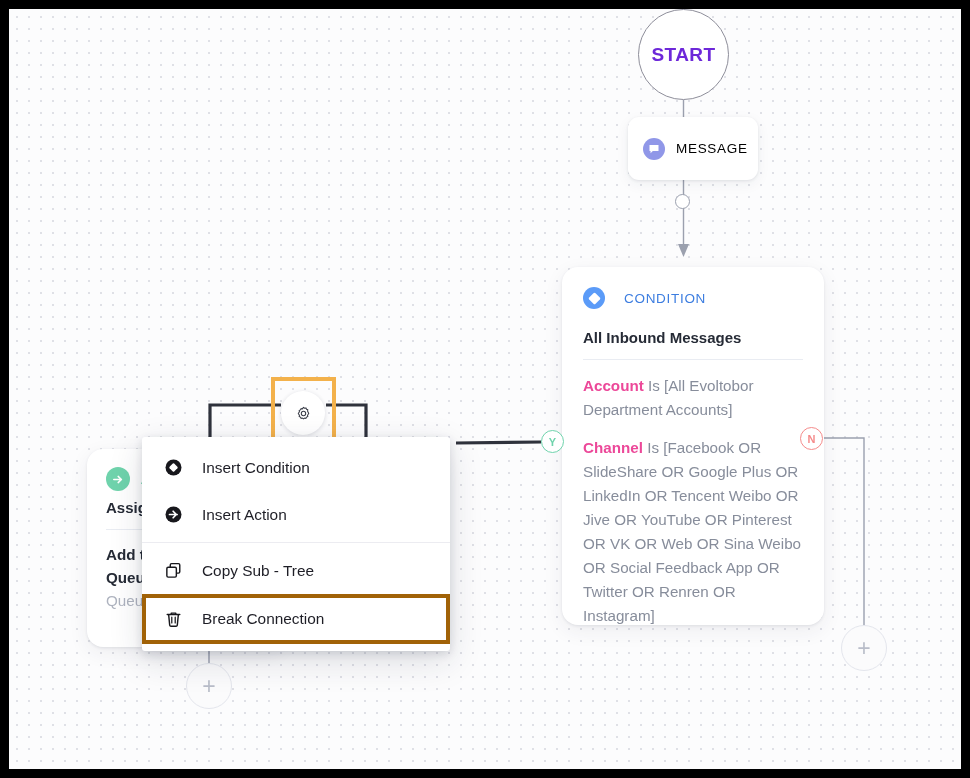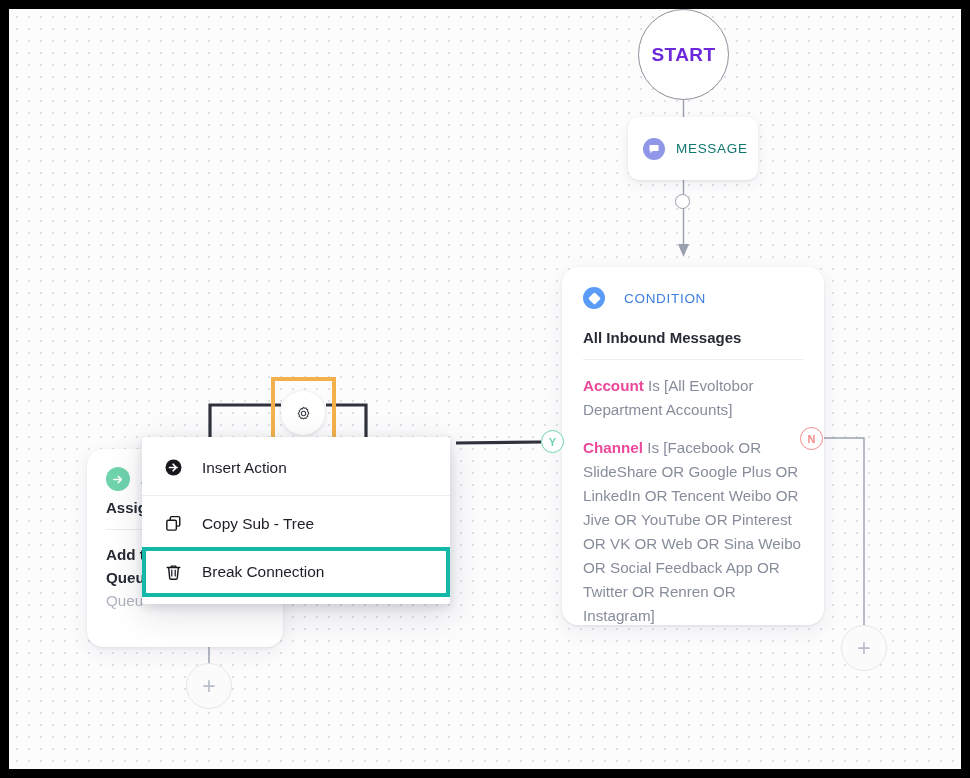--- a/index.html
+++ b/index.html
@@ -76,21 +76,21 @@
     border-radius: 50%;
     display: flex; align-items: center; justify-content: center;
     flex: none;
   }
   #message-icon { background: #9097e8; }
   #message-icon svg { width: 12px; height: 12px; display:block; }
   #message-label {
     margin-left: 11px;
     font-size: 13.5px;
     letter-spacing: .7px;
-    color: #0f766e;
+    color: #000000;
     font-weight: 400;
   }
 
   
   #condition-node {
     left: 553px; top: 258px;
     width: 262px; height: 358px;
     background: #ffffff;
     border-radius: 16px;
     box-shadow: 0 1px 3px rgba(40,45,70,.10), 0 6px 20px rgba(40,45,70,.07);
@@ -290,21 +290,21 @@
     margin-left: 17px;
     font-size: 15.4px;
     color: #1e1e26;
   }
   .menu-sep {
     height: 1px;
     background: #ececf1;
     margin: 4px 0 4px 0;
   }
   .menu-item.highlighted {
-    border: 4px solid #14b8a6;
+    border: 4px solid #a16207;
     height: 50px;
     padding-left: 16px;
   }
 </style>
 </head>
 <body>
 
 <div id="frame">
   <div id="canvas">
 
@@ -397,20 +397,29 @@
 
     <div class="add-btn" id="add-left">
       <span>+</span>
     </div>
     <div class="add-btn" id="add-right">
       <span>+</span>
     </div>
 
     <div id="context-menu">
 
+      <div class="menu-item">
+        <span class="mi-icon">
+          <svg width="19" height="19" viewBox="0 0 20 20" xmlns="http://www.w3.org/2000/svg">
+            <circle cx="10" cy="10" r="8.4" fill="#17171c"></circle>
+            <rect x="6.6" y="6.6" width="6.8" height="6.8" rx="1" fill="#ffffff" transform="rotate(45 10 10)"></rect>
+          </svg>
+        </span>
+        <span class="mi-label">Insert Condition</span>
+      </div>
 
       <div class="menu-item">
         <span class="mi-icon">
           <svg width="19" height="19" viewBox="0 0 20 20" xmlns="http://www.w3.org/2000/svg">
             <circle cx="10" cy="10" r="8.4" fill="#17171c"></circle>
             <path d="M5.8 10h8M9.6 6.6L13 10l-3.4 3.4" fill="none" stroke="#ffffff" stroke-width="1.8" stroke-linecap="round" stroke-linejoin="round"></path>
           </svg>
         </span>
         <span class="mi-label">Insert Action</span>
       </div>

